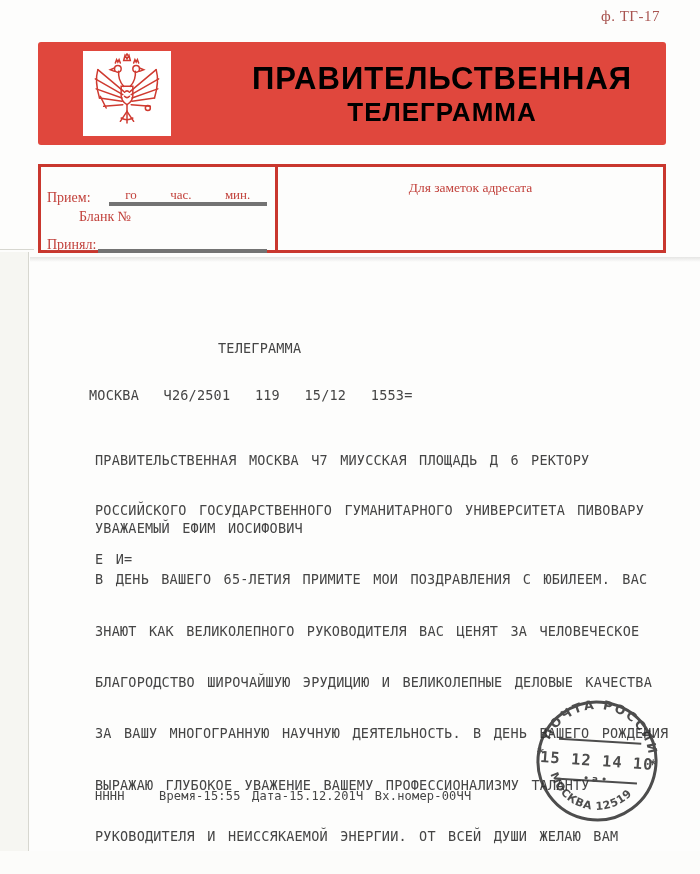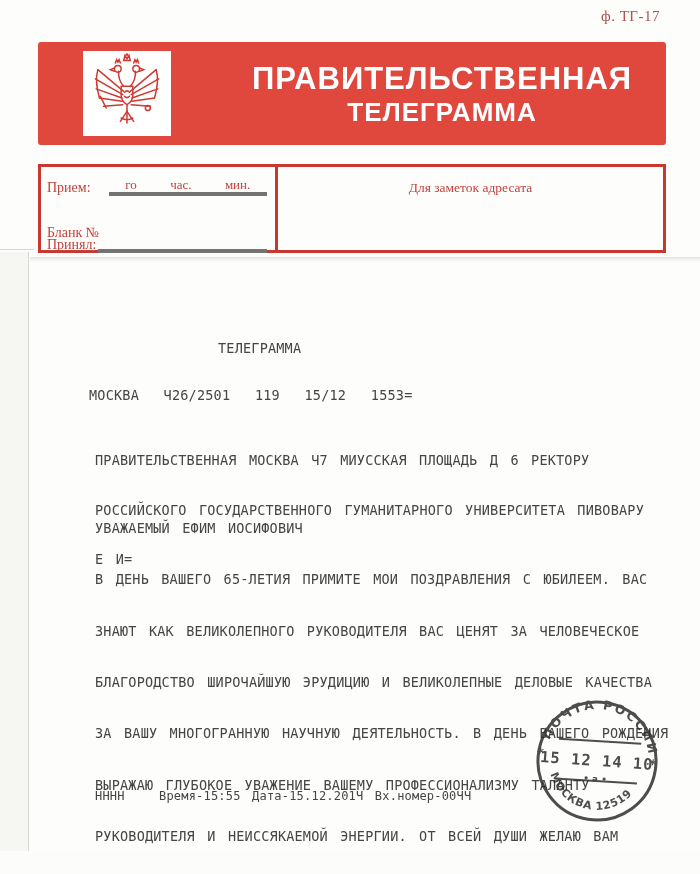--- a/index.html
+++ b/index.html
@@ -13,32 +13,32 @@
   .fold-shadow{position:absolute;left:30px;top:257px;width:670px;height:5px;
     background:linear-gradient(to bottom,rgba(120,120,115,0.18),rgba(120,120,115,0.0));}
 
   .form-code{position:absolute;right:40px;top:8px;color:#a85450;font-size:15px;letter-spacing:0.5px;}
 
   
   .banner{position:absolute;left:38px;top:42px;width:628px;height:103px;background:#e0473d;border-radius:3px;}
   .emblem-box{position:absolute;left:45px;top:9px;width:88px;height:85px;background:#ffffff;}
   .emblem-box svg{display:block;margin:2px auto 0;}
   .banner-titles{position:absolute;left:180px;right:0;top:0;height:100%;display:flex;flex-direction:column;
-    justify-content:center;align-items:center;color:#ffffff;font-family:"Liberation Sans",sans-serif;font-weight:bold;}
+    justify-content:center;align-items:center;color:#000000;font-family:"Liberation Sans",sans-serif;font-weight:bold;}
   .banner-line1{font-size:31px;letter-spacing:1px;line-height:36px;}
   .banner-line2{font-size:26px;letter-spacing:1px;line-height:30px;}
 
   
   .reception{position:absolute;left:38px;top:164px;width:628px;height:89px;display:flex;
     border:3px solid #c9372e;box-sizing:border-box;color:#c2423c;font-size:14px;}
   .rec-left{width:237px;border-right:3px solid #c9372e;box-sizing:border-box;position:relative;padding:0 6px;}
   .rec-right{flex:1;position:relative;}
   .rec-row{position:absolute;left:6px;right:8px;display:flex;align-items:flex-end;}
-  .row-priem{top:10px;gap:16px;}
-  .row-blank{top:58px;}
+  .row-priem{top:20px;gap:16px;}
+  .row-blank{top:42px;margin-left:32px;}
   .row-prinyal{top:70px;text-decoration:underline;}
   .flabel{white-space:nowrap;}
   .fill-line{flex:1;border-bottom:4px solid #737373;margin-left:2px;display:flex;
     justify-content:space-around;align-items:flex-end;font-size:13px;line-height:15px;}
   .notes-label{position:absolute;top:13px;left:0;right:0;text-align:center;font-size:13.5px;}
 
   
   .tg{position:absolute;color:#454545;font-family:"DejaVu Sans Mono",monospace;
     font-size:13.5px;white-space:pre;word-spacing:4px;letter-spacing:0.2px;}
   .tg-heading{left:218px;top:340px;}

